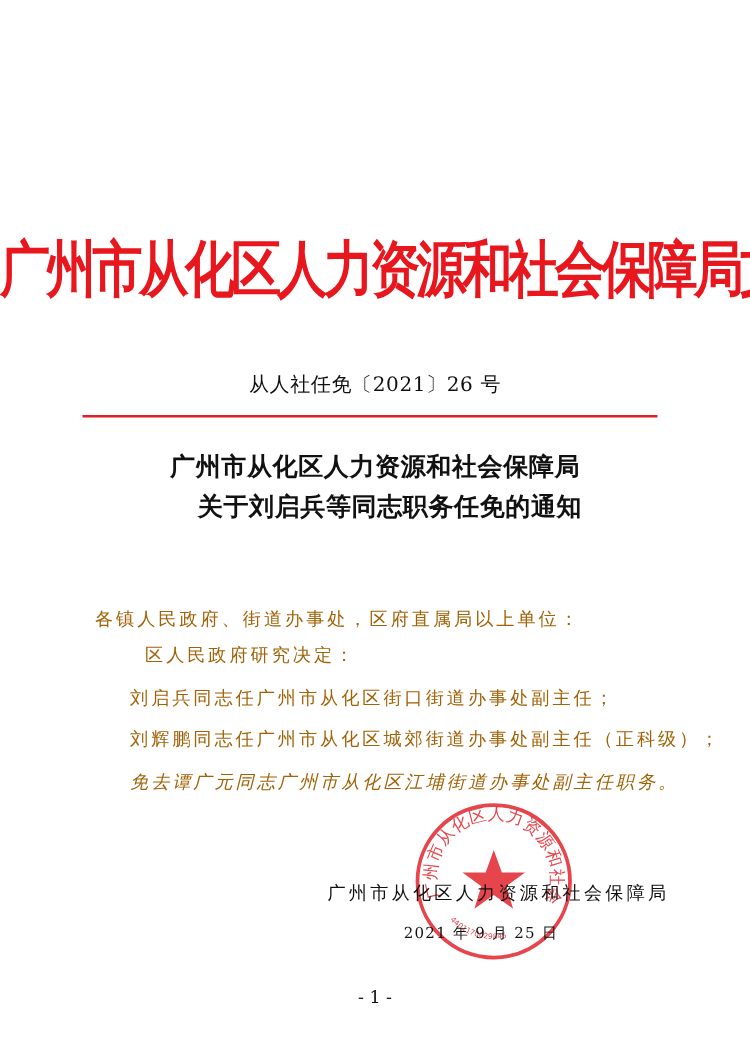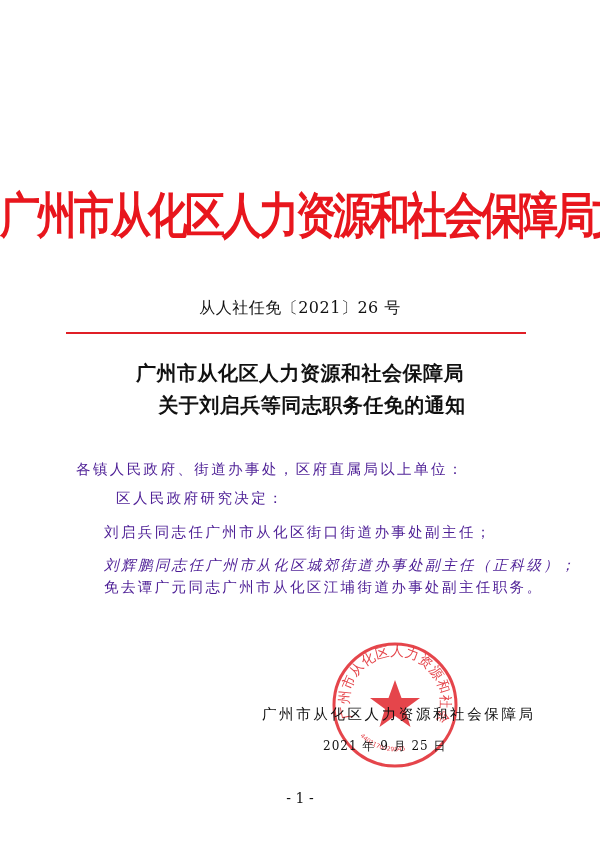--- a/index.html
+++ b/index.html
@@ -12,26 +12,26 @@
       left: 0; width: 600px; top: 182px; text-align: center;
       color: #e8161d; font-family: "DejaVu Sans", "Liberation Sans", sans-serif;
       font-size: 40px; font-weight: bold; letter-spacing: -3px;
       transform: scaleY(1.22); transform-origin: top center;
     }
     .docno { left: 0; width: 600px; top: 298px; text-align: center; font-size: 16px; letter-spacing: 0.5px; }
     .redline { left: 66px; width: 460px; top: 332px; height: 2px; background: #e01f26; }
     .title { left: 0; width: 600px; text-align: center; font-size: 20px; font-weight: bold; letter-spacing: 0.5px; }
     .t1 { top: 360px; }
     .t2 { top: 392px; margin-left: 12px; }
-    .body-text { font-family: "DejaVu Sans", "Liberation Sans", sans-serif; font-size: 14.5px; letter-spacing: 2.4px; color: #4c1d95; }
+    .body-text { font-family: "DejaVu Sans", "Liberation Sans", sans-serif; font-size: 14.5px; letter-spacing: 2.4px; color: #a16207; margin-top: 26px; }
     .l1 { left: 76px; top: 460px; }
     .l2 { left: 116px; top: 489px; }
     .l3 { left: 104px; top: 523px; text-align: right; }
-    .l4 { left: 104px; top: 556px; font-style: italic; }
-    .l5 { left: 104px; top: 578px; }
+    .l4 { left: 104px; top: 556px; }
+    .l5 { left: 104px; top: 590px; font-style: italic; }
     .sign { left: 262px; top: 705px; font-family: "DejaVu Sans", "Liberation Sans", sans-serif; font-size: 14.5px; letter-spacing: 2.6px; }
     .date { left: 323px; top: 738px; font-family: "DejaVu Serif", "Liberation Serif", serif; font-size: 12px; letter-spacing: 1px; }
     .pageno { left: 0; width: 600px; top: 790px; text-align: center; font-size: 14px; }
     .seal { left: 330px; top: 640px; width: 130px; height: 130px; }
   </style>
 </head>
 <body>
 
 <div class="abs masthead">广州市从化区人力资源和社会保障局文件</div>
 <div class="abs docno">从人社任免〔2021〕26 号</div>

